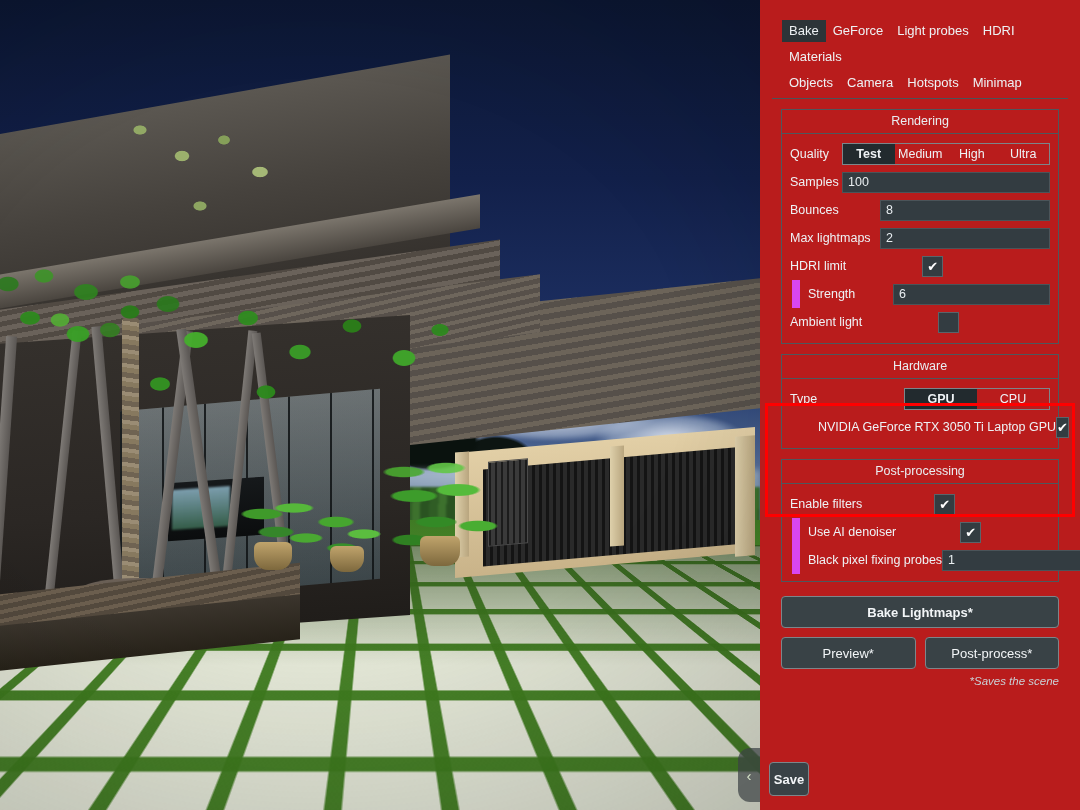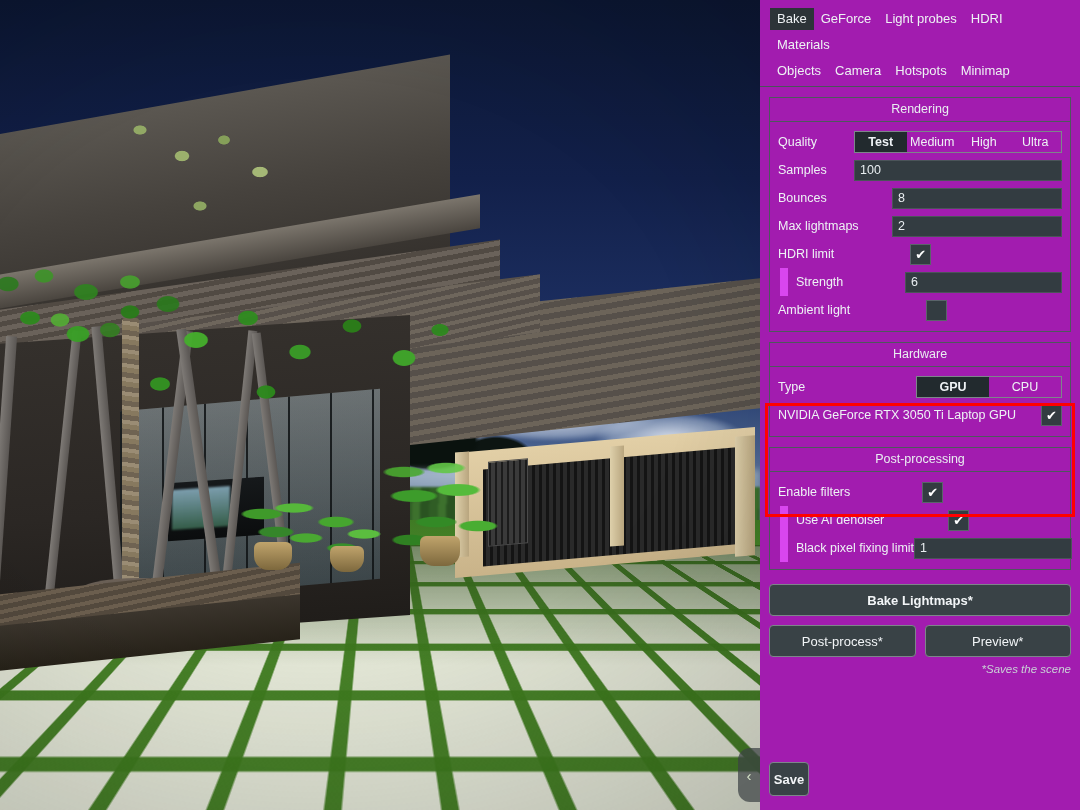--- a/index.html
+++ b/index.html
@@ -196,23 +196,23 @@
     width: 22px; height: 54px;
     background: rgba(60,65,68,.72);
     border-radius: 12px 0 0 12px;
     display: flex; align-items: center; justify-content: center;
     color: #d6e3c8; font-size: 15px;
   }
 
   
   #panel {
     width: 320px; height: 810px;
-    background: #a21caf;
+    background: #b91c1c;
     position: relative;
-    padding: 0;
+    padding: 12px;
     color: #e8edf0;
     font-size: 12.5px;
   }
   .tabbar {
     padding: 8px 10px 0 10px;
     border-bottom: 1px solid #4b5459;
   }
   .tabrow { display: flex; flex-wrap: wrap; gap: 0px; }
   .tab {
     padding: 3px 7px;
@@ -234,21 +234,21 @@
     border-bottom: 1px solid #4e585d;
   }
   .section-body { padding: 6px 0 7px 0; }
 
   .row {
     display: flex; align-items: center;
     height: 28px;
     padding: 0 8px;
   }
   .row .lbl { font-size: 12.5px; color: #eef2f5; white-space: nowrap; }
-  .row .lbl.wide { flex: 1; }
+  .row .lbl.wide { flex: 1; margin-left: 28px; }
   .indent-wrap {
     border-left: 8px solid #d946ef;
     margin-left: 10px;
   }
 
   .field {
     background: #333c41;
     border: 1px solid #4b5459;
     height: 21px;
     color: #e9eef1;
@@ -548,31 +548,31 @@
         <div class="row">
           <span class="lbl">Enable filters</span>
           <span class="chk chk-filter">✔</span>
         </div>
         <div class="indent-wrap">
           <div class="row">
             <span class="lbl">Use AI denoiser</span>
             <span class="chk chk-ai">✔</span>
           </div>
           <div class="row">
-            <span class="lbl">Black pixel fixing limit</span>
+            <span class="lbl">Black pixel fixing probes</span>
             <input class="field field-bpfl" value="1" style="">
           </div>
         </div>
       </div>
     </div>
 
     <div class="btn btn-wide">Bake Lightmaps*</div>
     <div class="btnrow">
+      <div class="btn">Preview*</div>
       <div class="btn">Post-process*</div>
-      <div class="btn">Preview*</div>
     </div>
     <div class="note">*Saves the scene</div>
 
     <div class="btn btn-save">Save</div>
 
     <div id="hw-highlight" style="border-color: rgb(255, 0, 0);"></div>
   </div>
 </div>
 
 </body></html>

